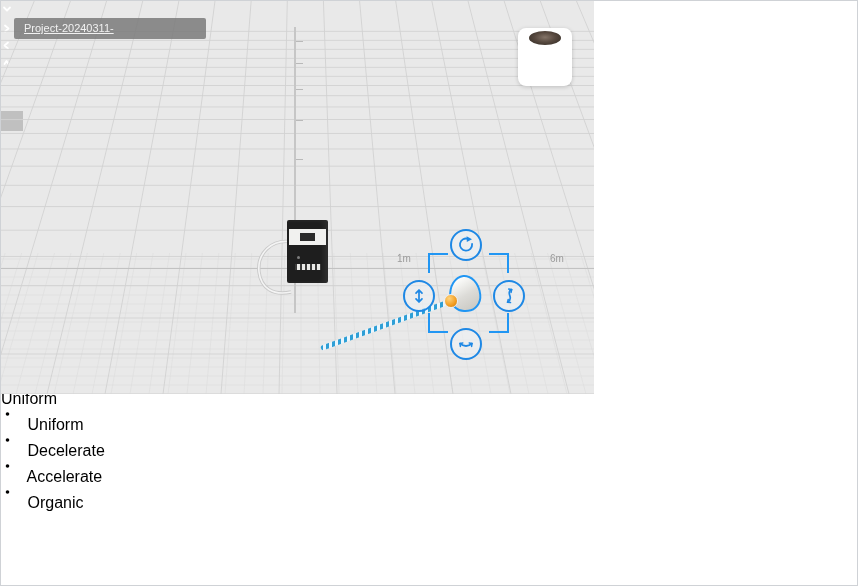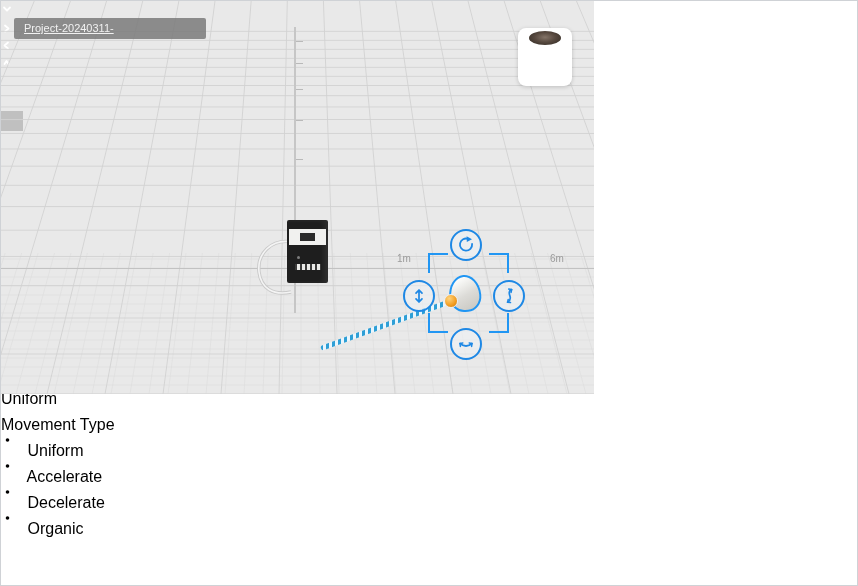--- a/index.html
+++ b/index.html
@@ -487,49 +487,48 @@
           <span class="axis-suffix">Y</span>
         </div>
         <div class="axis-input">
           <input readonly="" value="-2.6328" style="">
           <span class="axis-suffix">Z</span>
         </div>
       </div>
 
       <div class="sub-label" style="margin-top:8px">Uniform</div>
 
-      <div class="sub-label" style="margin-top:8px">Movement Type</div>
       <div class="mtype-row">
         <div class="mtype">
           <span class="mtype-icon">
             <svg width="22" height="22">
                 <circle class="glyph-fill" cx="6.5" cy="6" r="1.8"></circle>
               <path class="glyph-stroke" d="M8.5 6 H14.5 C17.3 6 17.3 11 14.5 11 H7.5 C4.7 11 4.7 16 7.5 16 H15.5" fill="none" stroke-width="1.6" stroke-linecap="round"></path>
               </svg>
           </span>
           <span class="mtype-label">Uniform</span>
         </div>
         <div class="mtype">
           <span class="mtype-icon">
             <svg width="22" height="22">
                 <circle class="glyph-fill" cx="6.5" cy="6" r="1.8"></circle>
+              <path class="glyph-stroke" d="M8.5 6 H14.5 C17.3 6 17.3 11 14.5 11 H7.5 C4.7 11 4.7 16 7.5 16 H15.5" fill="none" stroke-width="1.6" stroke-linecap="round" stroke-dasharray="2.2 1.8"></path>
+              </svg>
+          </span>
+          <span class="mtype-label">Decelerate</span>
+        </div>
+        <div class="mtype">
+          <span class="mtype-icon">
+            <svg width="22" height="22">
+                <circle class="glyph-fill" cx="6.5" cy="6" r="1.8"></circle>
               <path class="glyph-stroke" d="M8.5 6 H14.5 C17.3 6 17.3 11 14.5 11 H7.5 C4.7 11 4.7 16 7.5 16 H14.5" fill="none" stroke-width="1.6" stroke-linecap="round"></path>
               <path class="glyph-stroke" d="M13 13.7 L15.5 16 L13 18.3" fill="none" stroke-width="1.6" stroke-linecap="round" stroke-linejoin="round"></path>
               </svg>
           </span>
           <span class="mtype-label">Accelerate</span>
-        </div>
-        <div class="mtype">
-          <span class="mtype-icon">
-            <svg width="22" height="22">
-                <circle class="glyph-fill" cx="6.5" cy="6" r="1.8"></circle>
-              <path class="glyph-stroke" d="M8.5 6 H14.5 C17.3 6 17.3 11 14.5 11 H7.5 C4.7 11 4.7 16 7.5 16 H15.5" fill="none" stroke-width="1.6" stroke-linecap="round" stroke-dasharray="2.2 1.8"></path>
-              </svg>
-          </span>
-          <span class="mtype-label">Decelerate</span>
         </div>
         <div class="mtype selected">
           <span class="mtype-icon">
             <svg width="22" height="22">
                 <circle class="glyph-fill" cx="6.5" cy="6" r="1.8"></circle>
               <path class="glyph-stroke" d="M8.5 6 H14.5 C17.3 6 17.3 11 14.5 11 H7.5 C4.7 11 4.7 16 7.5 16 H15.5" fill="none" stroke-width="1.6" stroke-linecap="round" stroke-dasharray="2.2 1.8"></path>
               </svg>
           </span>
           <span class="mtype-label">Organic</span>
         </div>

